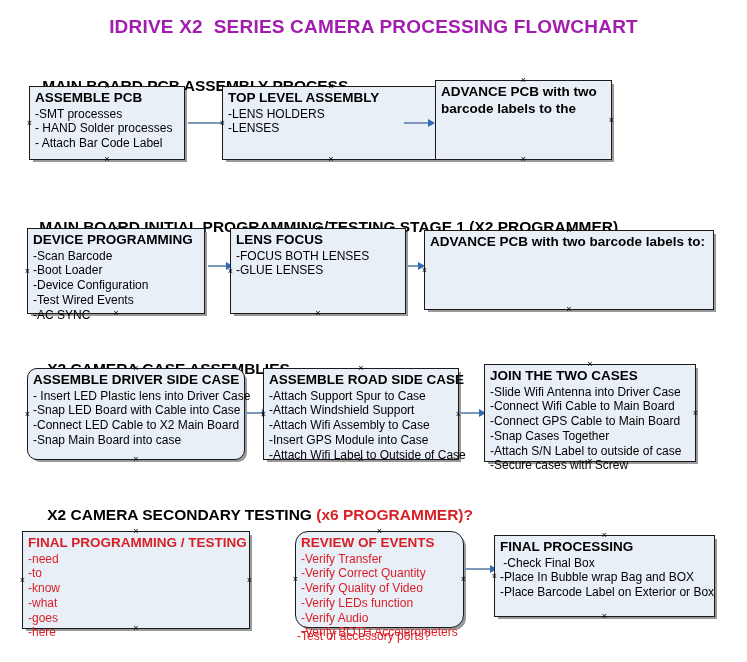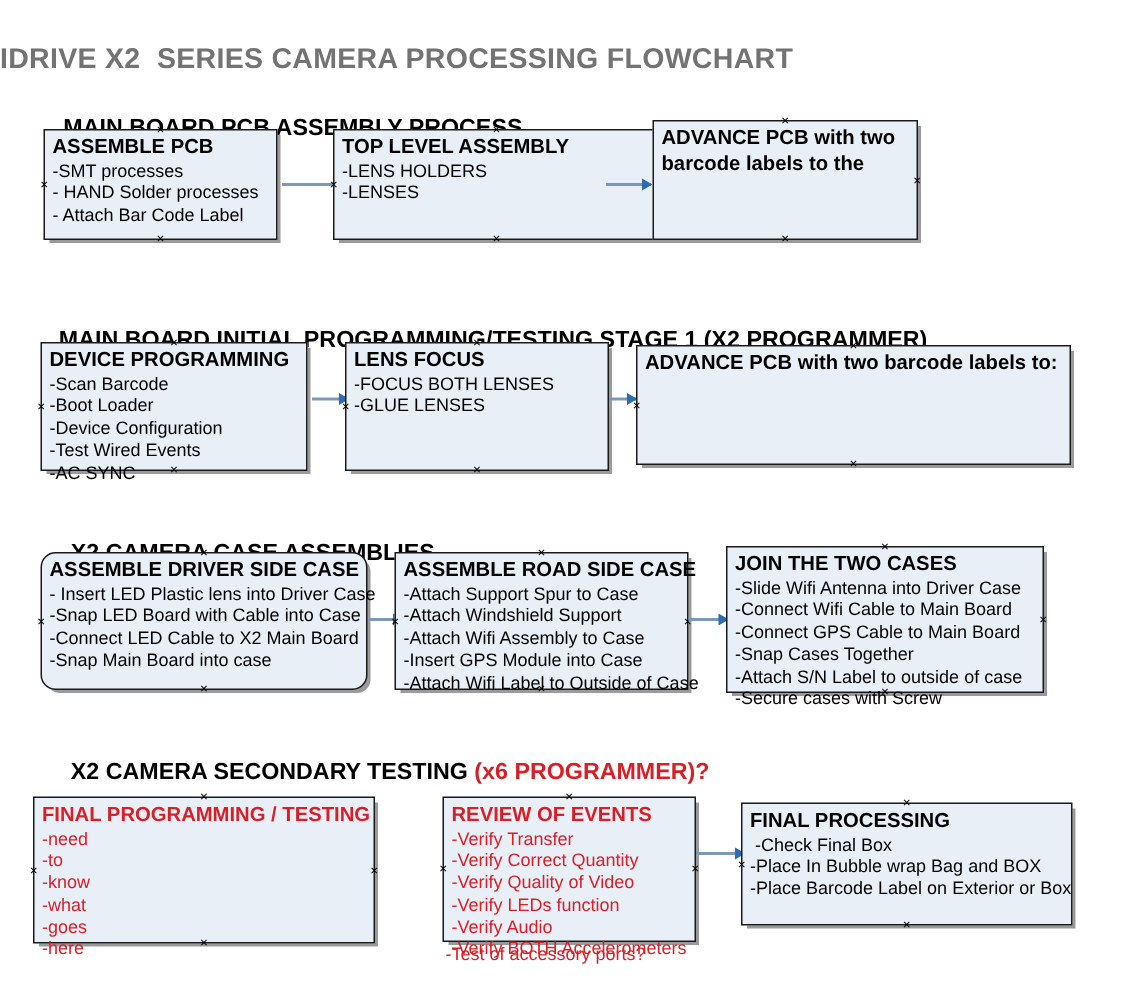--- a/index.html
+++ b/index.html
@@ -17,27 +17,26 @@
   .canvas {
     position: absolute;
     inset: 0;
   }
 
   
   .doc-title {
     position: absolute;
     left: 0; right: 0;
     top: 16px;
-    text-align: left;
+    text-align: center;
     font-size: 19px;
     font-weight: bold;
     letter-spacing: 0.2px;
-    color: #737373;
-    white-space: pre;
-    margin-top: 13px;
+    color: #a21caf;
+    white-space: pre;
   }
 
   
   .section-head {
     position: absolute;
     font-size: 15.5px;
     font-weight: bold;
     color: #000000;
     white-space: pre;
   }
@@ -260,21 +259,21 @@
     <div class="box-line">-know</div>
     <div class="box-line">-what</div>
     <div class="box-line">-goes</div>
     <div class="box-line">-here</div>
     <span class="handle h-top"></span>
     <span class="handle h-bottom"></span>
     <span class="handle h-left"></span>
     <span class="handle h-right"></span>
   </div>
 
-  <div class="flow-box red" style="left:295px; top:531px; width:169px; height:97px;">
+  <div class="flow-box red" style="left:295px; top:531px; width:169px; height:97px;border-radius:13px;">
     <div class="box-title">REVIEW OF EVENTS</div>
     <div class="box-line">-Verify Transfer</div>
     <div class="box-line">-Verify Correct Quantity</div>
     <div class="box-line">-Verify Quality of Video</div>
     <div class="box-line">-Verify LEDs function</div>
     <div class="box-line">-Verify Audio</div>
     <div class="box-line">-Verify BOTH Accelerometers</div>
     <span class="handle h-top"></span>
     <span class="handle h-left"></span>
     <span class="handle h-right"></span>

